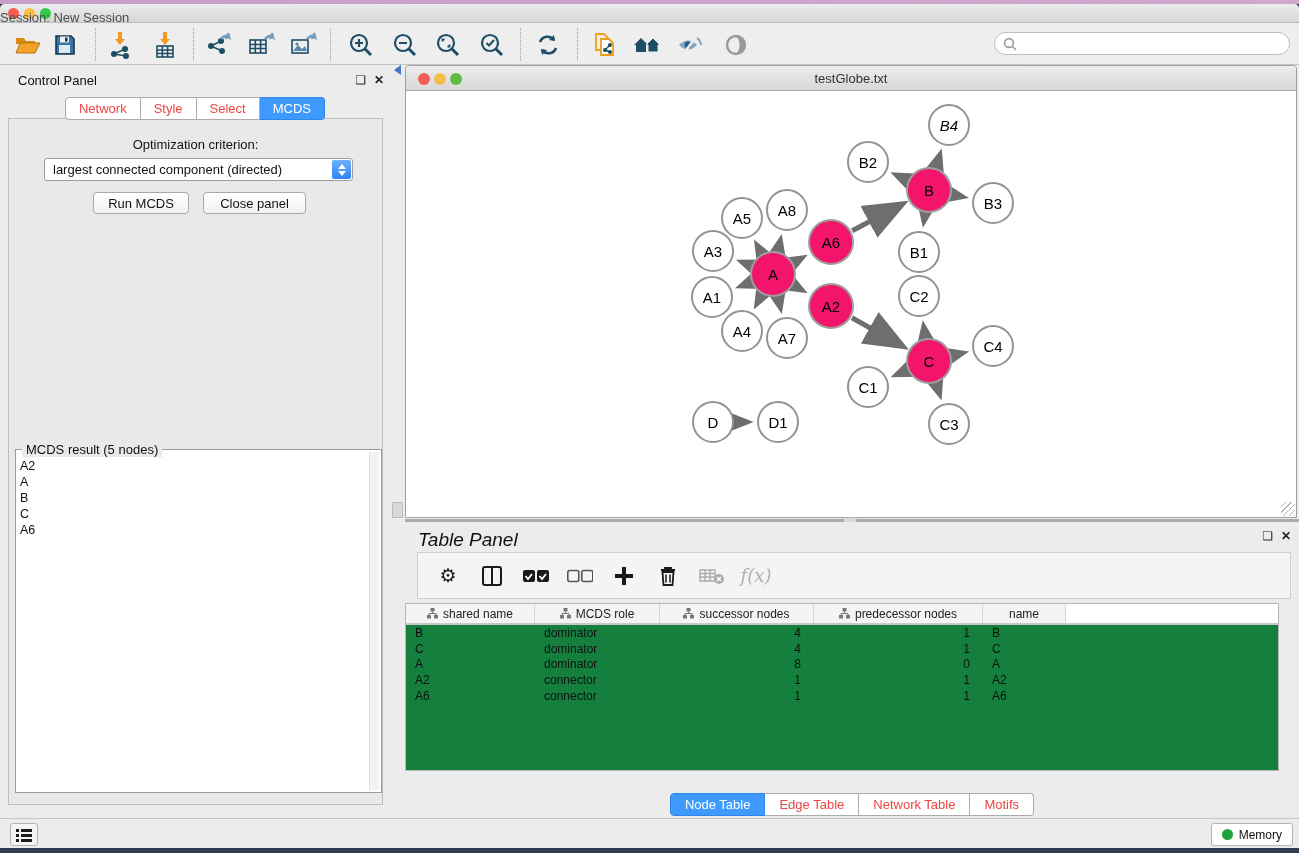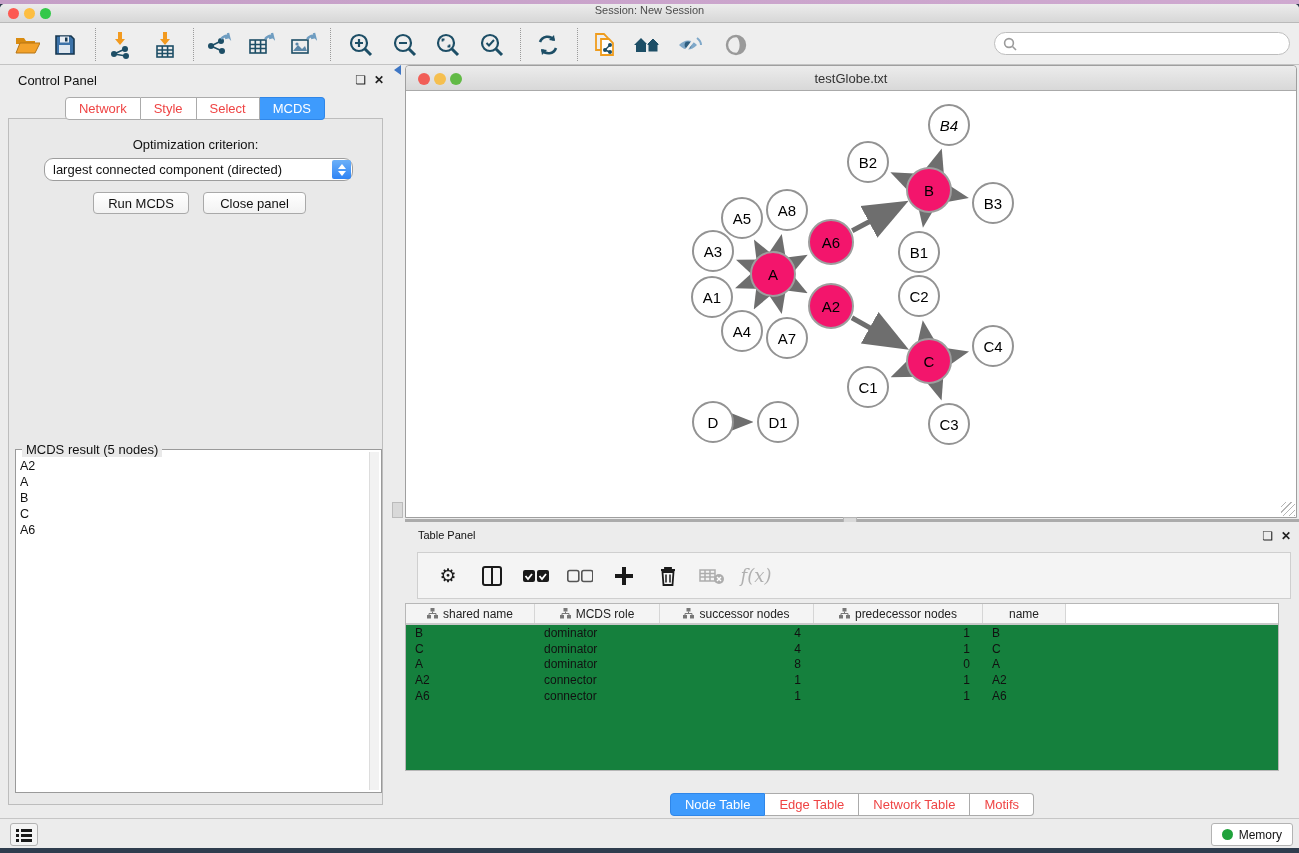--- a/index.html
+++ b/index.html
@@ -3,21 +3,21 @@
 <meta charset="utf-8">
 <style>
   * { margin:0; padding:0; box-sizing:border-box; }
   html,body { width:1299px; height:853px; font-family:"Liberation Sans", sans-serif; }
   body { background:#2f3d4e; position:relative; overflow:hidden; }
   .desktop-top { position:absolute; left:0; top:0; width:1299px; height:4px; background:linear-gradient(90deg,#c59fc7,#cfa9d0); }
   .app-window { position:absolute; left:0; top:4px; width:1299px; height:844px; background:#ececec; border-radius:5px 5px 0 0; overflow:hidden; }
 
   
   .titlebar { position:absolute; left:0; top:0; width:100%; height:19px; background:linear-gradient(#ececec,#d7d7d7); border-bottom:1px solid #b9b9b9; }
-  .titlebar .title { position:absolute; left:0; right:0; top:0; text-align:center; font-size:11px; color:#4c4c4c; }
+  .titlebar .title { position:absolute; left:0; right:0; top:6px; text-align:left; font-size:13px; color:#4c4c4c; }
   .tl { position:absolute; top:4px; width:11px; height:11px; border-radius:50%; }
   .tl.red{ left:8px; background:#fc5a52; } .tl.yellow{ left:24px; background:#fdbe41; } .tl.green{ left:40px; background:#34c84a; }
 
   
   .toolbar { position:absolute; left:0; top:19px; width:100%; height:42px; background:#eeeeee; border-bottom:1px solid #c3c3c3; }
   .tb-icon { position:absolute; top:7px; width:34px; height:30px; display:flex; align-items:center; justify-content:center; cursor:default; }
   .tb-sep { position:absolute; top:5px; height:33px; width:0; border-left:1px dotted #9a9a9a; }
   .searchbox { position:absolute; right:9px; top:9px; width:296px; height:23px; background:#fff; border:1px solid #bdbdbd; border-radius:12px; display:flex; align-items:center; padding-left:8px; }
 
   
@@ -28,21 +28,21 @@
   .cp-header { position:absolute; left:10px; top:8px; font-size:13px; color:#111;margin-left:8px; }
   .panel-winbtns { position:absolute; top:8px; right:6px; display:flex; gap:8px; font-size:12px; color:#222; }
   .panel-winbtns span { cursor:default; }
   .cp-tabs { position:absolute; left:0; top:32px; width:100%; display:flex; justify-content:center; z-index:3; }
   .seg-tab { font-size:13px; padding:3px 13px; background:#fff; border:1px solid #ababab; border-left:none; color:#ef4444; }
   .seg-tab:first-child { border-left:1px solid #ababab; border-radius:4px 0 0 4px; }
   .seg-tab:last-child { border-radius:0 4px 4px 0; }
   .seg-tab.active { background:#3e9bfd; border-color:#2f86e8; color:#fff; }
   .cp-body { position:absolute; left:8px; top:53px; width:375px; height:687px; background:#e9e9e9; border:1px solid #bdbdbd; }
   .opt-label { position:absolute; left:0; width:100%; top:18px; text-align:center; font-size:13px; color:#111; }
-  .opt-select { position:absolute; left:35px; top:39px; width:309px; height:23px; background:#fff; border:1px solid #9d9d9d; border-radius:9px; font-size:13px; color:#111; display:flex; align-items:center; padding-left:8px; }
+  .opt-select { position:absolute; left:35px; top:39px; width:309px; height:23px; background:#fff; border:1px solid #9d9d9d; border-radius:3px; font-size:13px; color:#111; display:flex; align-items:center; padding-left:8px; }
   .opt-stepper { position:absolute; right:1px; top:1px; bottom:1px; width:19px; border-radius:2px; background:linear-gradient(#6cb0f8,#2f84f5); display:flex; flex-direction:column; align-items:center; justify-content:center; gap:2px; }
   .chev-up { width:0; height:0; border-left:4px solid transparent; border-right:4px solid transparent; border-bottom:5px solid #fff; }
   .chev-down { width:0; height:0; border-left:4px solid transparent; border-right:4px solid transparent; border-top:5px solid #fff; }
   .cp-btn { position:absolute; top:73px; height:22px; background:linear-gradient(#ffffff,#f2f2f2); border:1px solid #a9a9a9; border-radius:4px; font-size:13px; color:#111; display:flex; align-items:center; justify-content:center; }
   .btn-run { left:84px; width:96px; } .btn-close { left:194px; width:103px; }
   .result-box { position:absolute; left:6px; top:330px; width:367px; height:344px; background:#fff; border:1px solid #9a9a9a; }
   .result-legend { position:absolute; left:6px; top:-8px; background:#e9e9e9; padding:0 4px; font-size:13px; color:#111; }
   .result-list { position:absolute; left:4px; top:8px; right:14px; bottom:4px; font-size:12.5px; color:#111; line-height:16px; overflow:hidden; }
   .result-scroll { position:absolute; right:2px; top:2px; bottom:2px; width:10px; background:#f2f2f2; border-left:1px solid #ddd; }
 
@@ -60,21 +60,21 @@
   .ntl.red{ left:12px; background:#f15e57; } .ntl.yellow{ left:28px; background:#f5bf4f; } .ntl.green{ left:44px; background:#62ba46; }
   .net-canvas { position:absolute; left:1px; top:26px; width:888px; height:425px; background:#fff; overflow:hidden; }
   .net-canvas svg { position:absolute; left:0; top:0; }
   .gnode { position:absolute; border-radius:50%; background:#fff; border:2px solid #939393; display:flex; align-items:center; justify-content:center; font-size:15px; color:#000; z-index:2; }
   .gnode.sel { background:#F3156C; border-color:#9e9e9e; }
   .resize-grip { position:absolute; right:1px; bottom:1px; width:14px; height:14px;
      background:repeating-linear-gradient(135deg, transparent 0 3px, #b5b5b5 3px 4px); }
 
   
   .table-panel { position:absolute; left:405px; top:457px; width:894px; height:296px; background:#ececec; }
-  .tp-header { position:absolute; left:13px; top:7px; font-size:11px; color:#111; }
+  .tp-header { position:absolute; left:13px; top:7px; font-size:19px; color:#111;font-style:italic; }
   .tp-toolbar { position:absolute; left:12px; top:30px; width:874px; height:47px; background:#f4f4f4; border:1px solid #cfcfcf; display:flex; align-items:center; gap:16px; padding-left:16px; }
   .tp-tool { width:28px; display:flex; align-items:center; justify-content:center; color:#1a1a1a; }
   .tp-tool.disabled { color:#adadad; }
   .fx-label { font-family:"DejaVu Serif", serif; font-style:italic; font-size:18px; color:#b0b0b0; }
   .data-table { position:absolute; left:0; top:81px; width:874px; height:168px; background:#15803d; border:1px solid #b7b7b7; overflow:hidden; }
   .dt-headrow { display:flex; height:21px; background:#f4f4f4; border-bottom:2px solid #c9c9c9; }
   .dt-hcell { display:flex; align-items:center; justify-content:center; gap:5px; font-size:12px; color:#222; border-right:1px solid #d6d6d6; }
   .dt-hcell:last-child { border-right:none; background:#fff; }
   .dt-row { display:flex; height:15.8px; align-items:center; }
   .dt-cell { font-size:12px; color:#111; overflow:hidden; white-space:nowrap; }

